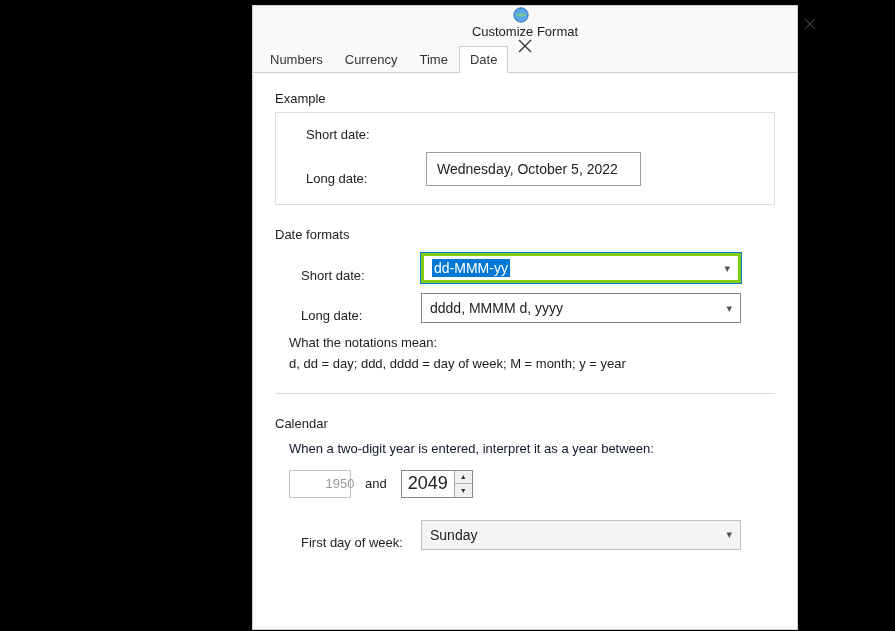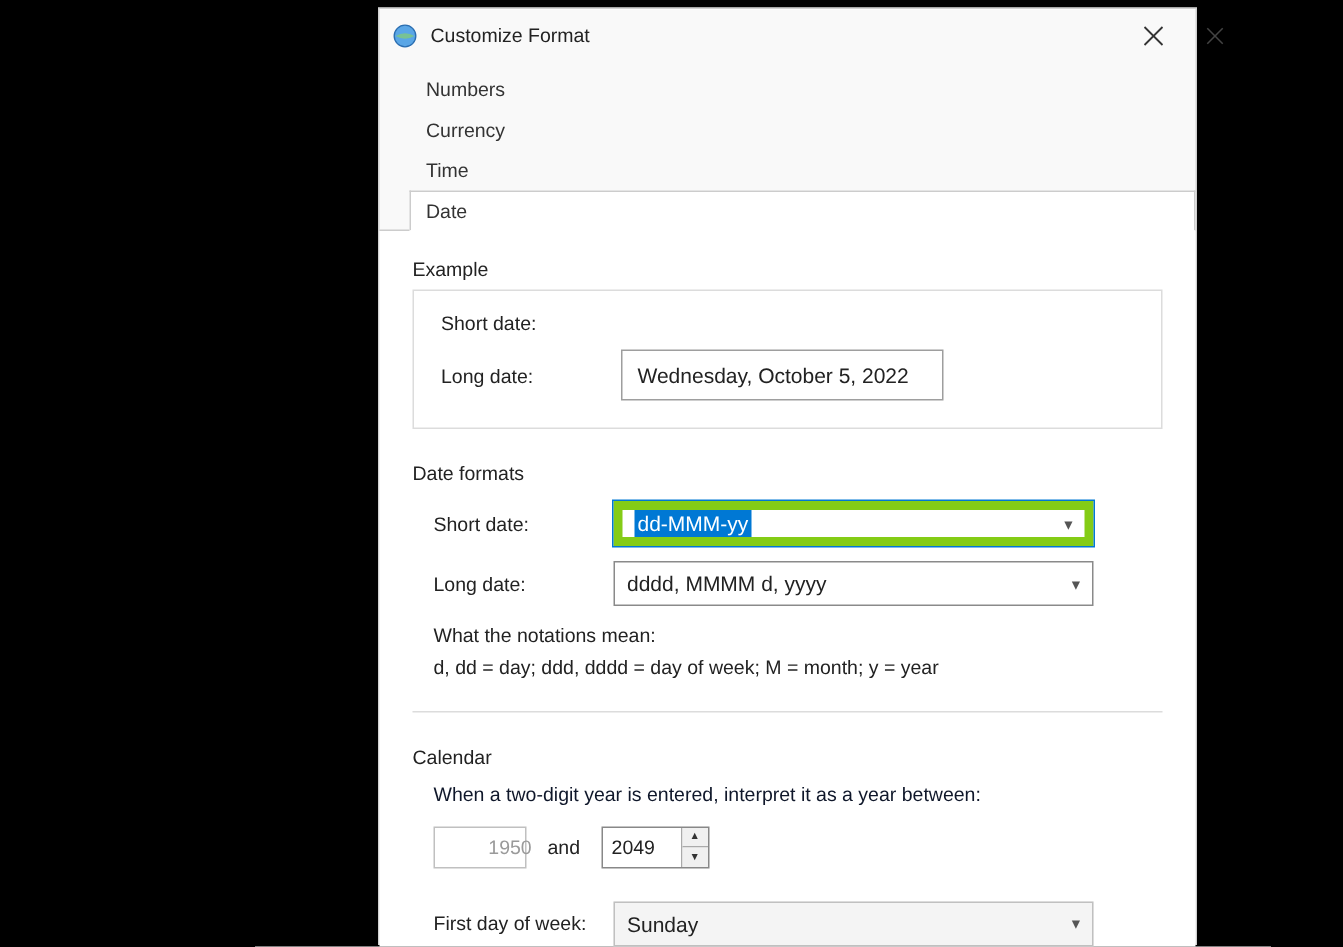--- a/index.html
+++ b/index.html
@@ -1,65 +1,65 @@
 <!DOCTYPE html>
 <html><head>
   <meta charset="utf-8">
   <style>
     * { margin:0; padding:0; box-sizing:border-box; font-family:"Segoe UI",Tahoma,sans-serif; }
     body { background:#000; width:895px; height:631px; position:relative; overflow:hidden; }
     .dialog {
       position:absolute; left:252px; top:5px; width:546px; height:625px;
       background:#f9f9f9; border:1px solid #d0d0d0;
     }
-    .titlebar { display:flex; align-items:center; height:35px; padding:0 8px; }
+    .titlebar { display:flex; align-items:center; height:35px; padding:0 8px;flex-direction:column; }
     .titlebar .icon { width:18px; height:18px; margin-right:8px; display:flex; align-items:center; justify-content:center; }
     .titlebar .title { font-size:13px; color:#222; flex:1; }
     .titlebar .close { width:40px; height:28px; display:flex; align-items:center; justify-content:center; cursor:pointer; }
     .titlebar .close svg { width:14px; height:14px; stroke:#333; }
 
-    .tabs { display:flex; padding-left:20px; font-size:13px; color:#333; border-bottom:1px solid #ccc; margin-top:4px;flex-direction:column; }
+    .tabs { display:flex; padding-left:6px; font-size:13px; color:#333; border-bottom:1px solid #ccc; margin-top:4px; }
     .tab { padding:5px 10px; border:1px solid transparent; cursor:pointer; position:relative; top:1px; }
     .tab.active { background:#fff; border:1px solid #ccc; border-bottom:1px solid #fff; }
 
     .panel { background:#fff; padding:18px 22px 0 22px; height:calc(100% - 70px); overflow:hidden;}
 
     .group-label { font-size:13px; color:#222; margin-bottom:6px; }
     .group-box { border:1px solid #dcdcdc; padding:14px 18px 18px 18px; margin-bottom:22px; }
-    .row { display:flex; align-items:center; margin-bottom:10px; }
+    .row { display:flex; align-items:flex-end; margin-bottom:10px;margin-left:12px; }
     .row-label { width:120px; font-size:13px; color:#222; }
     .display-box {
       width:215px; height:34px; border:1px solid #9e9e9e; background:#fff;
       padding:6px 10px; font-size:14px; color:#222; display:flex; align-items:center;
     }
     .combo {
       flex:1; height:30px; border:1px solid #8a8a8a; background:#fff;
       padding:4px 8px; font-size:14px; color:#222; display:flex; align-items:center;
       justify-content:space-between; cursor:pointer; max-width:320px;
     }
-    .combo.focus { border:6px solid #84cc16; outline:1px solid #0078d4; }
+    .combo.focus { border:3px solid #84cc16; outline:1px solid #0078d4; }
     .combo.focus .sel { background:#0078d4; color:#fff; padding:1px 2px; }
     .combo.wide { max-width:320px; }
     .combo .caret { color:#555; font-size:11px; }
     .combo.gray { background:#f4f4f4; border:1px solid #c0c0c0; }
 
     .notation { font-size:13px; color:#222; line-height:1.6; margin-top:10px; }
     .group-plain { border-top:1px solid transparent; }
 
     .calendar-text { font-size:13px; color:#0f172a; margin-bottom:14px; }
     .year-row { display:flex; align-items:center; gap:14px; margin-bottom:22px; }
     .year-box {
       width:62px; height:28px; border:1px solid #c0c0c0; background:#fff;
       display:flex; align-items:center; justify-content:center; font-size:13px;
     }
     .year-box.readonly { color:#9a9a9a;padding-left:40px; }
     .spinner {
       width:72px; height:28px; border:1px solid #888; display:flex; background:#fff;
     }
-    .spinner .val { flex:1; display:flex; align-items:center; padding-left:6px; font-size:13px; color:#222; }
+    .spinner .val { flex:1; display:flex; align-items:center; padding-left:6px; font-size:18px; color:#222; }
     .spinner .btns { width:18px; display:flex; flex-direction:column; border-left:1px solid #aaa; }
     .spinner .btns div { flex:1; display:flex; align-items:center; justify-content:center; font-size:7px; color:#333; background:#f0f0f0; cursor:pointer; border-bottom:1px solid #aaa; }
     .spinner .btns div:last-child { border-bottom:none; }
     .and { font-size:13px; color:#222; }
 
     .stray {
       position:absolute; left:800px; top:14px; width:20px; height:20px;
       display:flex; align-items:center; justify-content:center;
     }
   </style>

